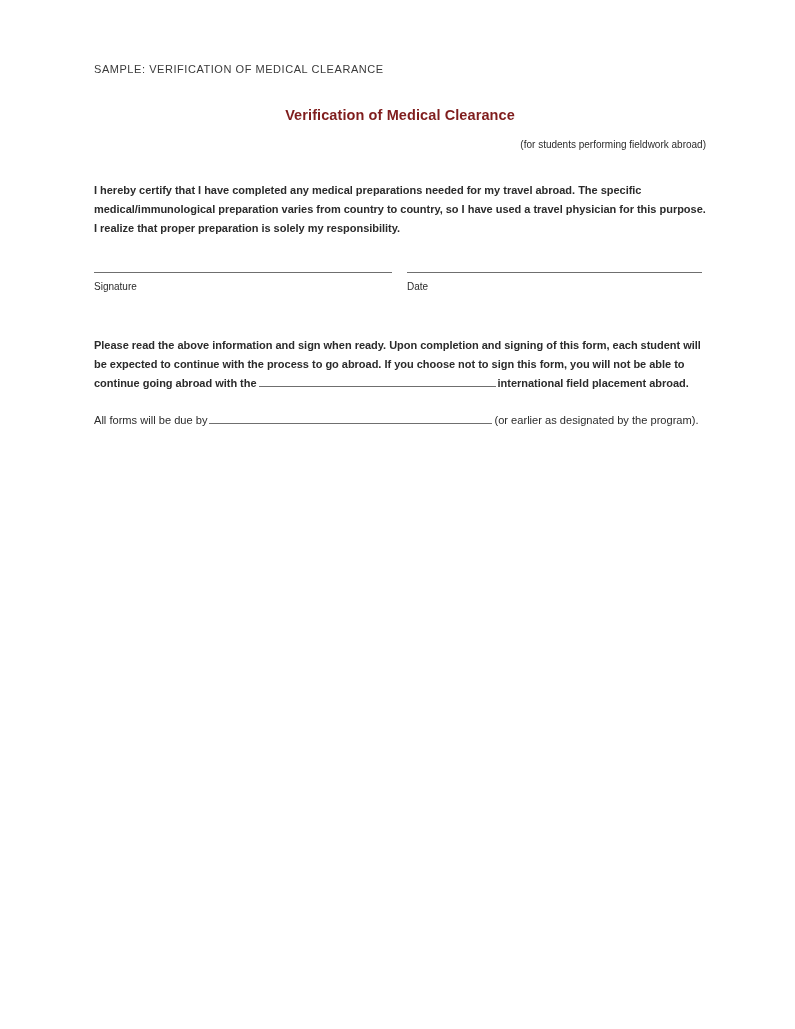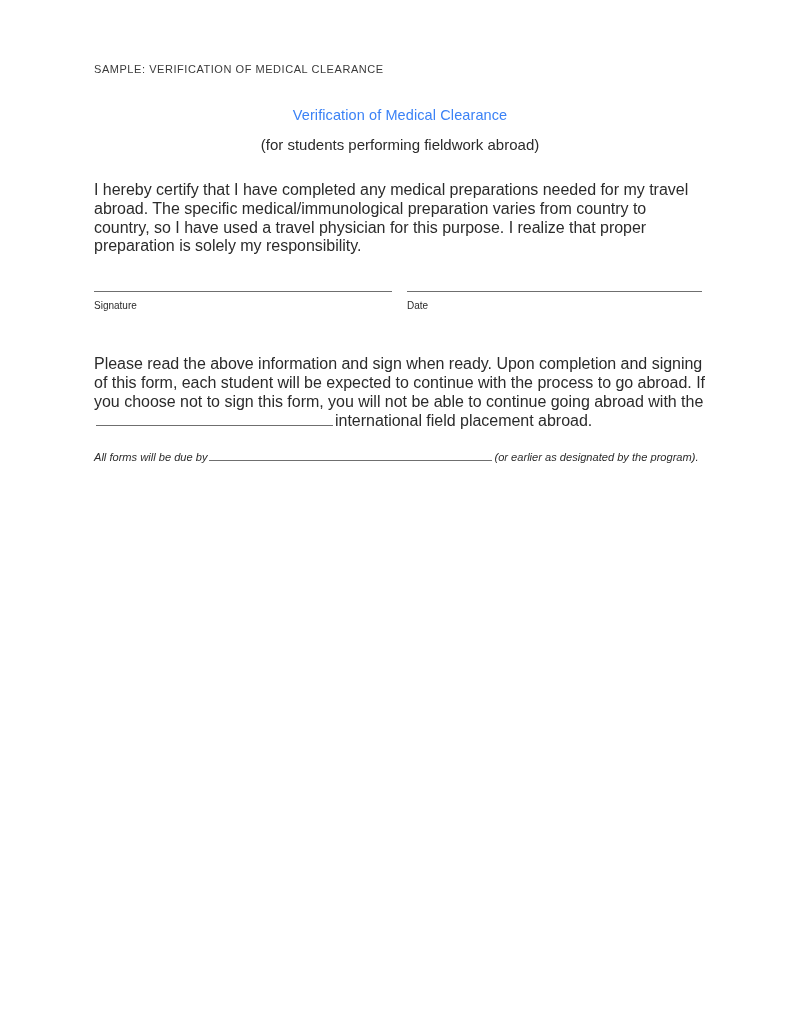--- a/index.html
+++ b/index.html
@@ -42,42 +42,43 @@
     color: #3a3a3a;
     line-height: 14px;
     margin: 0 0 30px 0;
     white-space: nowrap;
   }
 
   
   .doc-title {
     text-align: center;
     font-size: 14.5px;
-    font-weight: normal;
-    color: #3b82f6;
+    font-weight: bold;
+    color: #7f1d1d;
     letter-spacing: 0.1px;
     line-height: 18px;
     margin: 0;
   }
   .doc-subtitle {
-    text-align: center;
-    font-size: 15px;
+    text-align: right;
+    font-size: 10px;
     color: #2b2b2b;
     line-height: 15px;
     margin: 13px 0 0 0;
   }
 
   
   .para {
-    font-size: 16px;
+    font-size: 11px;
     line-height: 18.8px;
     color: #2b2b2b;
     margin: 0;
     text-align: left;
     letter-spacing: -0.02px;
+    font-weight: bold;
   }
   .para-1 { margin-top: 29px; }
   .para-2 { margin-top: 37px; }
 
   
   .sig-block {
     margin-top: 26px;
     position: relative;
     height: 36px;
   }
@@ -115,21 +116,20 @@
     margin: 0 2px;
   }
   .blank-program { width: 237px; }
   .blank-due     { width: 283px; }
 
   .para-due {
     font-size: 11.1px;
     line-height: 18.8px;
     color: #2b2b2b;
     margin: 18px 0 0 0;
-    font-style: italic;
     white-space: nowrap;
   }
   .para-due .blank {
     font-style: normal;
   }
 </style>
 </head>
 <body>
 
 <div class="page">

